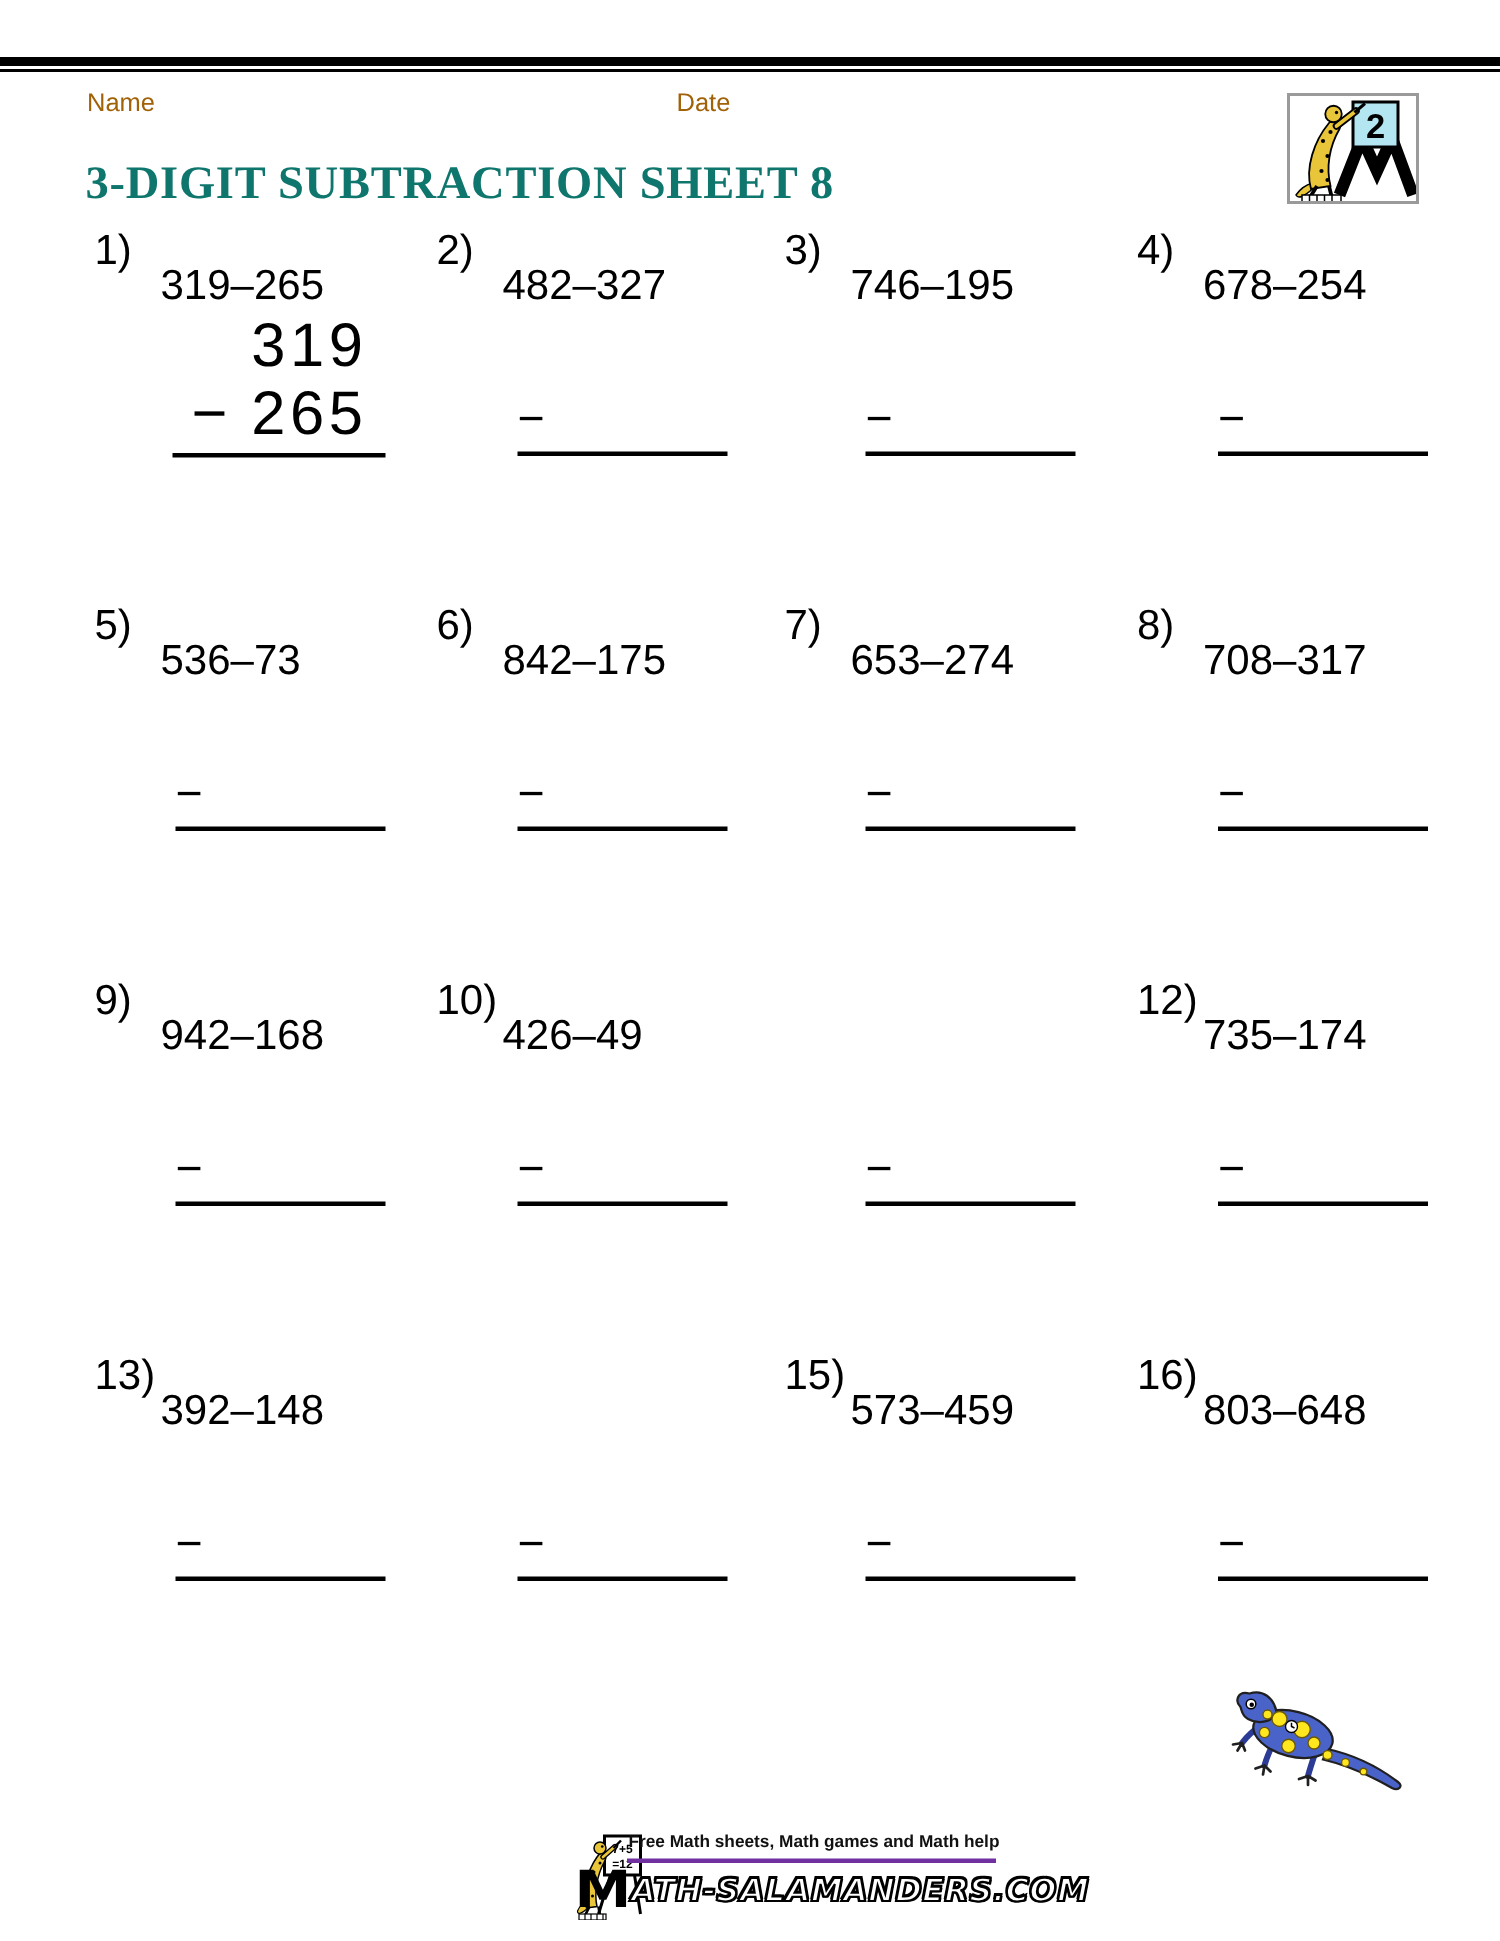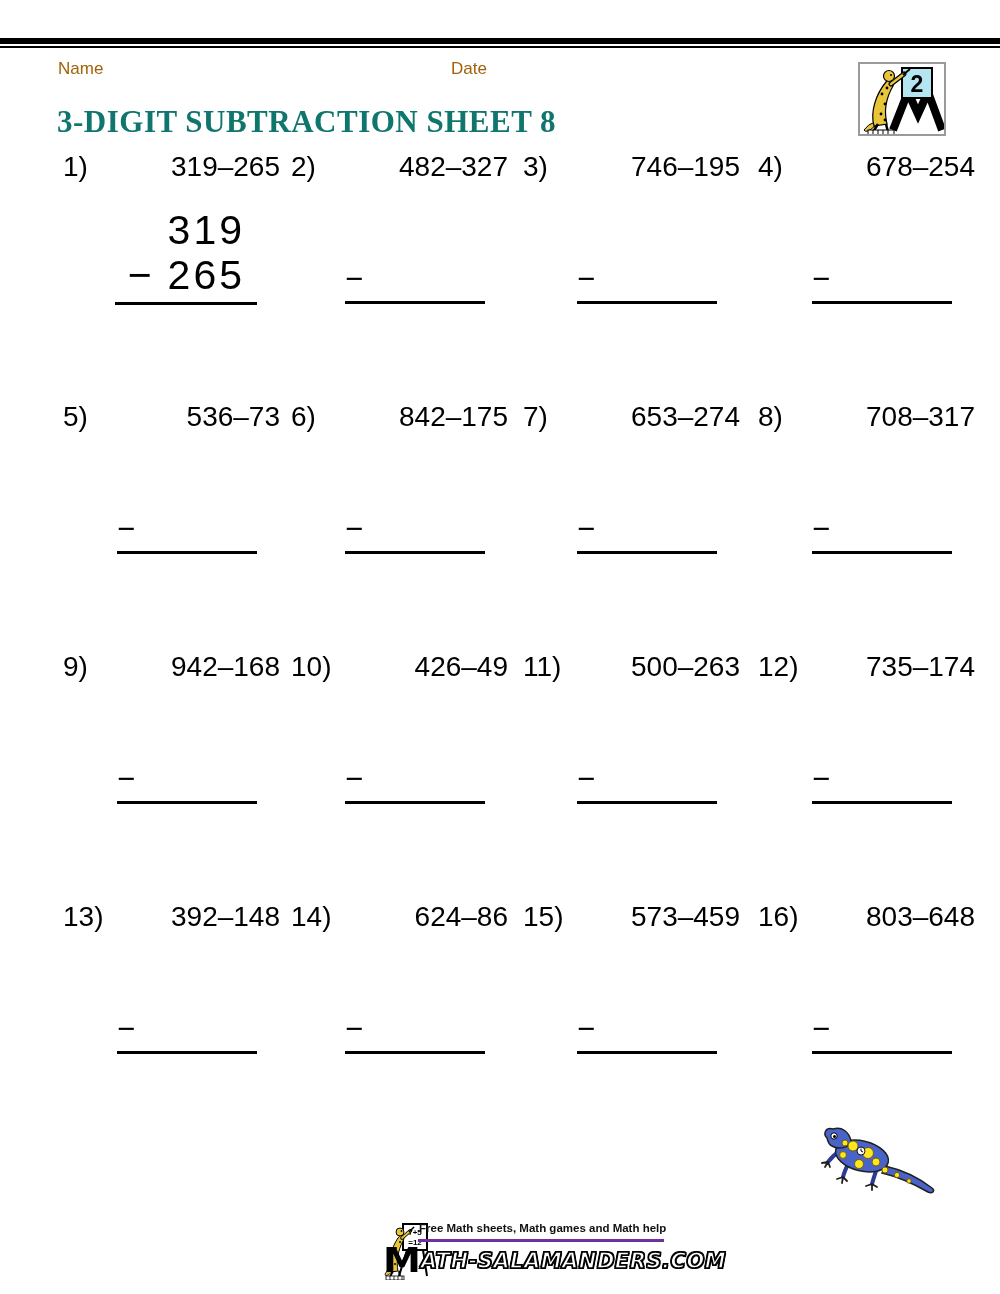--- a/index.html
+++ b/index.html
@@ -22,21 +22,21 @@
 
   .page-title {
     position:absolute; left:57px; top:104px;
     font-family:"Liberation Serif", serif; font-weight:bold;
     font-size:31px; letter-spacing:0.5px; color:#0f766e; white-space:nowrap;
   }
 
   .cell { position:absolute; width:225px; height:175px; }
   .stmt { display:flex; font-size:28px; line-height:34px; }
   .pnum { flex:0 0 52px; padding-left:8px; box-sizing:border-box; }
-  .expr { flex:1; text-align:right; white-space:nowrap; }
+  .expr { flex:1; text-align:left; white-space:nowrap;margin-top:23px; }
 
   .ans { position:absolute; left:62px; top:114px; width:140px; }
   .minus { font-size:31px; line-height:30px; display:block; }
   .ans-line { position:absolute; left:0; top:37px; width:140px; height:3px; background:#000; }
 
   .worked { position:absolute; left:60px; top:58px; width:142px; }
   .we-row {
     font-size:41px; line-height:45px; letter-spacing:3px;
     text-align:right; padding-right:12px; white-space:pre;
   }
@@ -195,24 +195,20 @@
   <div class="stmt">
     <span class="pnum">10)</span>
     <span class="expr">426–49</span>
   </div>
   <div class="ans">
     <span class="minus">−</span>
     <div class="ans-line"></div>
   </div>
 </div>
 <div class="cell" style="left:515px; top:650px;">
-  <div class="stmt">
-    <span class="pnum">11)</span>
-    <span class="expr">500–263</span>
-  </div>
   <div class="ans">
     <span class="minus">−</span>
     <div class="ans-line"></div>
   </div>
 </div>
 <div class="cell" style="left:750px; top:650px;">
   <div class="stmt">
     <span class="pnum">12)</span>
     <span class="expr">735–174</span>
   </div>
@@ -226,24 +222,20 @@
   <div class="stmt">
     <span class="pnum">13)</span>
     <span class="expr">392–148</span>
   </div>
   <div class="ans">
     <span class="minus">−</span>
     <div class="ans-line"></div>
   </div>
 </div>
 <div class="cell" style="left:283px; top:900px;">
-  <div class="stmt">
-    <span class="pnum">14)</span>
-    <span class="expr">624–86</span>
-  </div>
   <div class="ans">
     <span class="minus">−</span>
     <div class="ans-line"></div>
   </div>
 </div>
 <div class="cell" style="left:515px; top:900px;">
   <div class="stmt">
     <span class="pnum">15)</span>
     <span class="expr">573–459</span>
   </div>

